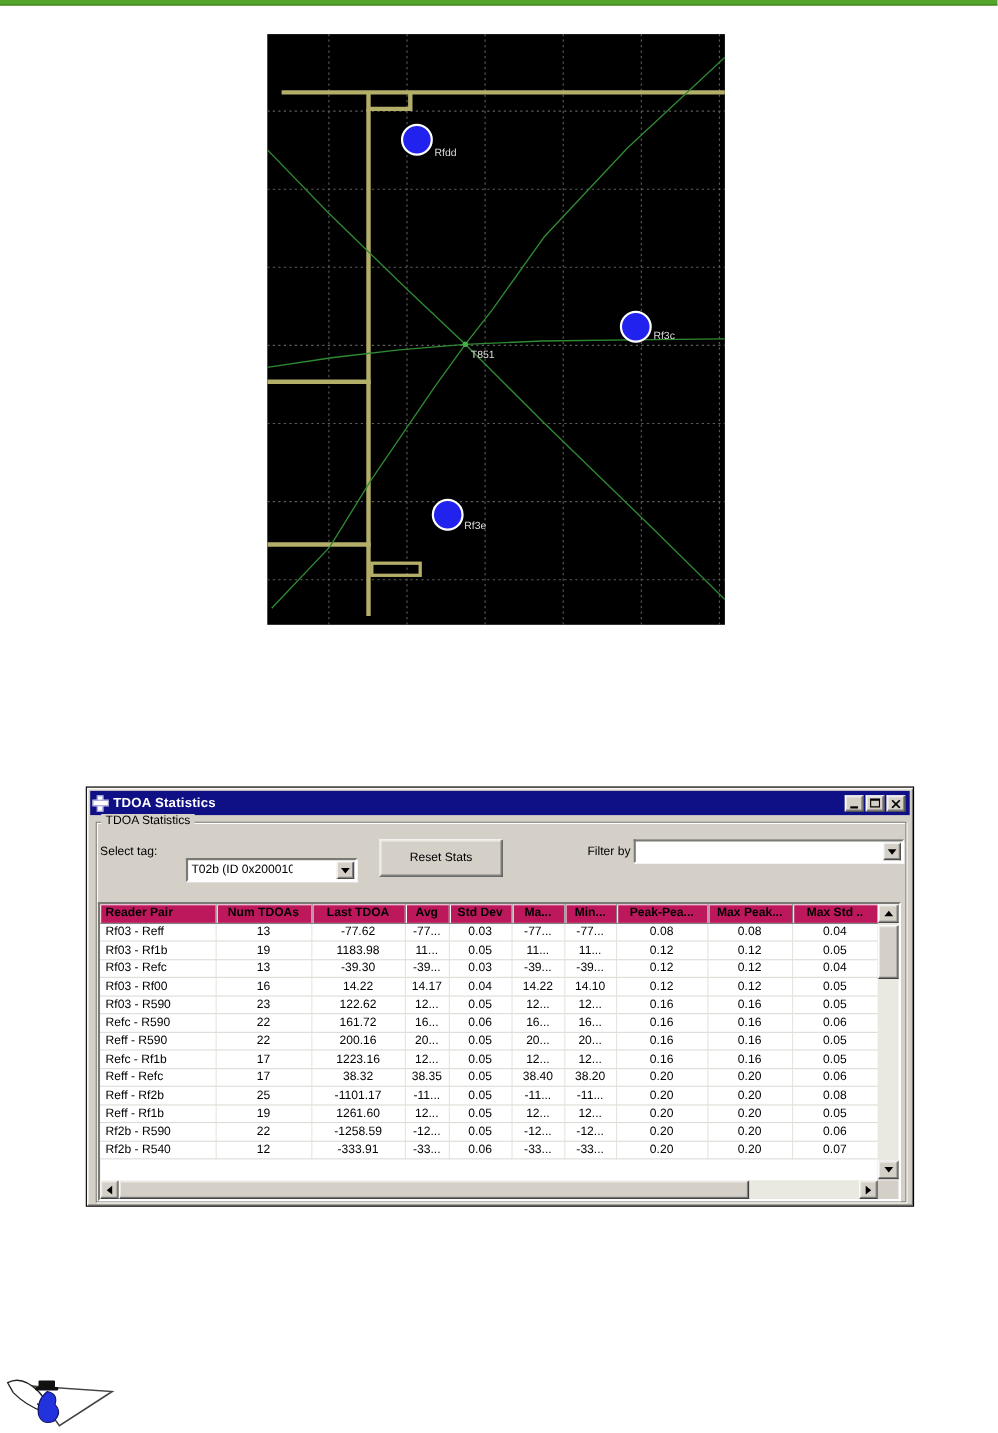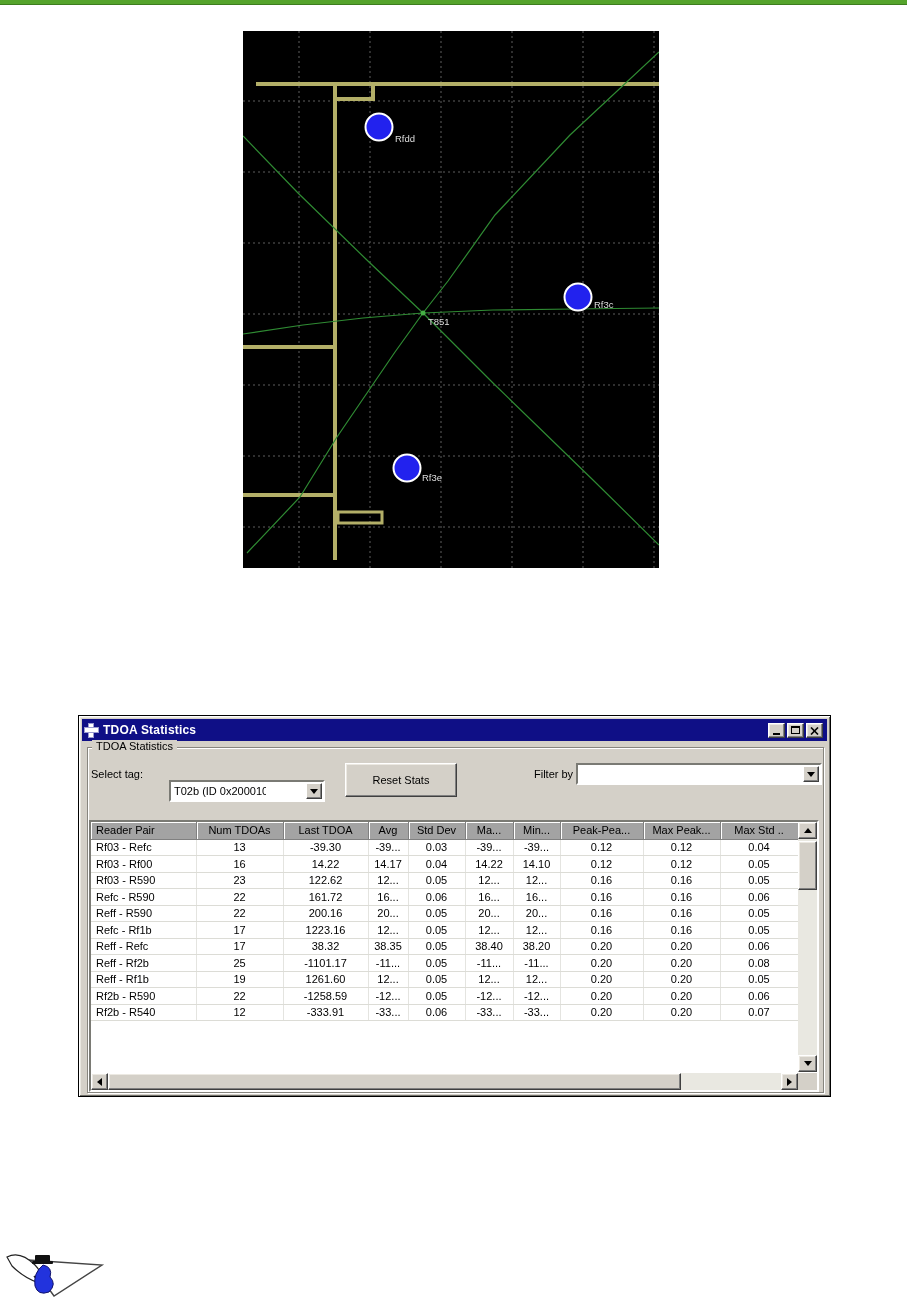--- a/index.html
+++ b/index.html
@@ -65,21 +65,21 @@
     font-size:11px;display:flex;align-items:center;justify-content:center;box-sizing:border-box;cursor:default;
   }
   
   .tbl-wrap{
     position:absolute;left:10px;top:104px;width:730px;height:272px;background:#fff;box-sizing:border-box;
     border-top:2px solid #7a7a74;border-left:2px solid #7a7a74;border-bottom:2px solid #fff;border-right:2px solid #fff;
     overflow:hidden;
   }
   table.stats{border-collapse:collapse;table-layout:fixed;width:707px;}
   table.stats th{
-    height:17px;background:#a3a3a3;font-size:11px;font-weight:normal;text-align:center;
+    height:17px;background:#be185d;font-size:11px;font-weight:bold;text-align:center;
     border-right:1px solid #808080;border-bottom:1px solid #808080;
     box-shadow:inset 1px 1px 0 #fff;padding:0 3px;white-space:nowrap;overflow:hidden;box-sizing:border-box;
   }
   table.stats th:first-child{text-align:left;padding-left:5px;}
   table.stats td{
     height:16.5px;font-size:11px;text-align:center;color:#000;
     border-right:1px solid #e4e4e0;border-bottom:1px solid #dcdcd6;
     padding:0 3px;white-space:nowrap;overflow:hidden;box-sizing:border-box;background:#fff;
   }
   table.stats td:first-child{text-align:left;padding-left:5px;}
@@ -225,20 +225,44 @@
             <th>Std Dev</th>
             <th>Ma...</th>
             <th>Min...</th>
             <th>Peak-Pea...</th>
             <th>Max Peak...</th>
             <th>Max Std ..</th>
           </tr>
         </thead>
       <tbody id="stats-body">
           <tr>
+            <td>Rf03 - Reff</td>
+            <td>13</td>
+            <td>-77.62</td>
+            <td>-77...</td>
+            <td>0.03</td>
+            <td>-77...</td>
+            <td>-77...</td>
+            <td>0.08</td>
+            <td>0.08</td>
+            <td>0.04</td>
+          </tr>
+          <tr>
+            <td>Rf03 - Rf1b</td>
+            <td>19</td>
+            <td>1183.98</td>
+            <td>11...</td>
+            <td>0.05</td>
+            <td>11...</td>
+            <td>11...</td>
+            <td>0.12</td>
+            <td>0.12</td>
+            <td>0.05</td>
+          </tr>
+          <tr>
             <td>Rf03 - Refc</td>
             <td>13</td>
             <td>-39.30</td>
             <td>-39...</td>
             <td>0.03</td>
             <td>-39...</td>
             <td>-39...</td>
             <td>0.12</td>
             <td>0.12</td>
             <td>0.04</td>

